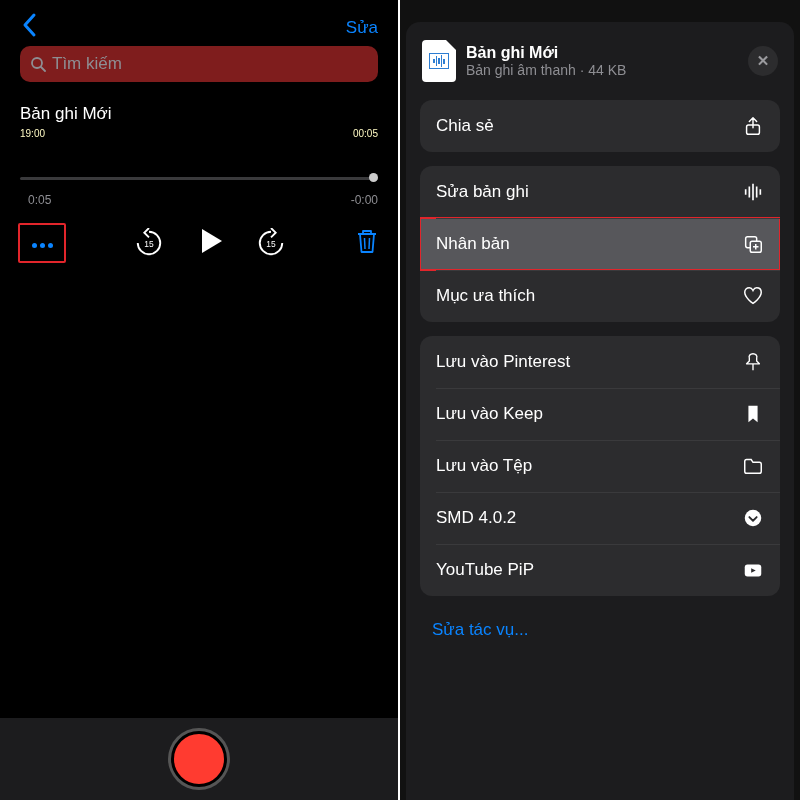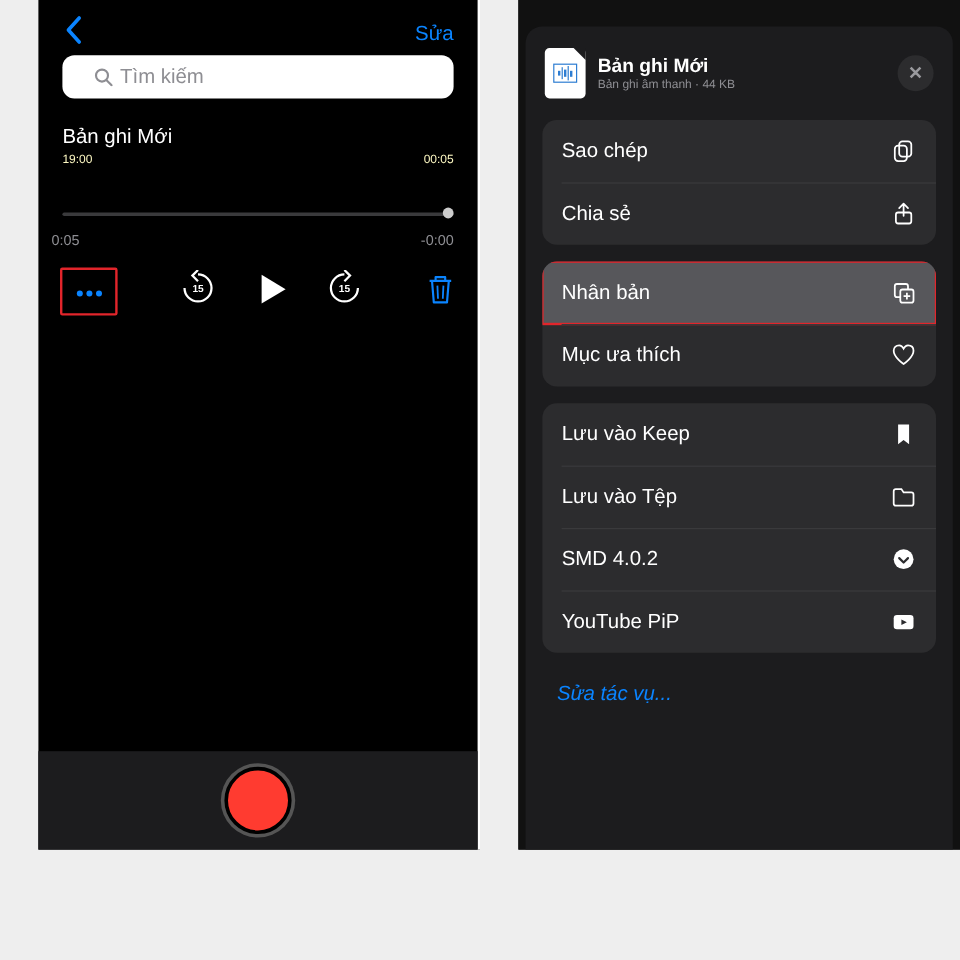--- a/index.html
+++ b/index.html
@@ -5,56 +5,55 @@
   * { margin:0; padding:0; box-sizing:border-box; }
   body {
     background:#eee;
     width:800px; height:800px;
     font-family:-apple-system,Helvetica,Arial,sans-serif;
     color:#fff;
     overflow:hidden;
   }
   .wrap { display:flex; width:800px; height:800px; }
   .panel {
-    width:400px; height:708px;
+    width:400px; height:800px;
     background:#000;
     position:relative;
     border-right:2px solid #fff;
-    margin-left:32px;
   }
   .panel.right { border-right:none; }
   
   .left-top { padding:10px 20px 0 20px; }
   .navbar { display:flex; justify-content:space-between; align-items:center; height:36px; }
   .back-chev { color:#0a84ff; font-size:28px; font-weight:300; }
   .edit-link { color:#0a84ff; font-size:17px; }
   .title-h1 { font-size:32px; font-weight:700; margin:4px 0 14px 0; letter-spacing:-0.5px; }
   .search-bar {
-    background:#ffffff; border-radius:10px; height:36px;
-    display:flex; align-items:center; gap:6px; padding:0 26px;
+    background:#7f1d1d; border-radius:10px; height:36px;
+    display:flex; align-items:center; gap:6px; padding:0 10px;
     color:#8e8e93; font-size:17px;
   }
   .recording-item { padding:22px 20px 10px 20px; }
   .rec-title { font-size:17px; font-weight:400; color:#fff; margin-bottom:4px; }
   .rec-meta { display:flex; justify-content:space-between; font-size:10px; color:#fef9c3; }
   .scrubber { margin:24px 20px 4px 20px; position:relative; height:10px; }
   .scrub-track { height:3px; background:#3a3a3c; border-radius:2px; width:100%; position:relative; top:4px;}
   .scrub-thumb { position:absolute; right:0; top:0; width:9px; height:9px; background:#ccc; border-radius:50%; }
-  .scrub-times { display:flex; justify-content:space-between; font-size:12px; color:#8e8e93; padding:6px 20px 0 11px; }
+  .scrub-times { display:flex; justify-content:space-between; font-size:12px; color:#8e8e93; padding:6px 20px 0 28px; }
   .controls {
     display:flex; align-items:center; justify-content:space-between;
     padding:16px 18px 0 18px;
   }
   .more-btn {
     border:2px solid #e2252b; width:48px; height:40px;
     display:flex; align-items:center; justify-content:center;
     border-radius:2px;
   }
   .dots span { width:5px; height:5px; background:#0a84ff; border-radius:50%; display:inline-block; margin:0 1.5px;}
-  .transport { display:flex; align-items:flex-start; gap:30px;font-weight:bold; }
+  .transport { display:flex; align-items:center; gap:30px; }
   .skip-icon { width:30px; height:30px; position:relative; color:#fff; display:flex; align-items:center; justify-content:center;}
   .skip-icon svg { width:30px; height:30px; }
   .play-icon svg { width:32px; height:32px; }
   .trash-icon { color:#0a84ff; }
   .trash-icon svg { width:26px; height:28px; }
   .record-bar {
     position:absolute; bottom:0; left:0; right:0; height:82px;
     background:#1c1c1e; display:flex; align-items:center; justify-content:center;
   }
   .record-btn {
@@ -83,21 +82,21 @@
   }
   .fileicon-inner{
     width:20px; height:16px; border:1.5px solid #2d7dd2;
     display:flex; align-items:center; justify-content:center; gap:1px;
   }
   .fileicon-inner i{ width:1.5px; background:#2d7dd2; display:block;}
   .fileicon-inner i:nth-child(1){height:4px;} .fileicon-inner i:nth-child(2){height:10px;}
   .fileicon-inner i:nth-child(3){height:6px;} .fileicon-inner i:nth-child(4){height:12px;}
   .fileicon-inner i:nth-child(5){height:5px;}
   .sh-title { font-size:16px; font-weight:600; color:#fff; }
-  .sh-sub { font-size:10px; color:#8e8e93; }
+  .sh-sub { font-size:14px; color:#8e8e93; }
   .close-btn {
     width:30px; height:30px; border-radius:50%; background:#2c2c2e;
     display:flex; align-items:center; justify-content:center; color:#9a9a9e; font-size:15px; font-weight:700;
   }
   .group {
     background:#2c2c2e; border-radius:12px; margin:0 14px 14px 14px; overflow:hidden;
   }
   .row {
     display:flex; align-items:center; justify-content:space-between;
     padding:14px 16px; min-height:52px; position:relative;
@@ -105,21 +104,21 @@
   .row + .row::before {
     content:""; position:absolute; top:0; left:16px; right:0; height:1px; background:#3a3a3c;
   }
   .row.highlighted {
     background:#57575b;
     outline:2px solid #e2252b; outline-offset:-1px;
   }
   .row-label { font-size:17px; color:#fff; }
   .row-icon { color:#fff; display:flex; }
   .row-icon svg { width:22px; height:22px; }
-  .footer-link { padding:10px 26px;font-style:italic; }
+  .footer-link { padding:10px 26px; }
   .footer-link span { color:#0a84ff; font-size:17px; }
 </style>
 </head>
 <body>
 
 <div class="wrap">
 
   <div class="panel left">
     <div class="left-top">
       <div class="navbar">
@@ -214,40 +213,43 @@
             <div class="sh-sub">Bản ghi âm thanh · 44 KB</div>
           </div>
         </div>
         <div class="close-btn">
           <span>✕</span>
         </div>
       </div>
 
       <div class="group">
         <div class="row">
-          <span class="row-label">Sao chép</span>
-          <span class="row-icon">
-            <svg viewBox="0 0 24 24">
-                <rect x="8" y="3" width="11" height="14" rx="3" stroke="#fff" stroke-width="1.6" fill="none"></rect>
-                <rect x="4" y="7" width="11" height="14" rx="3" stroke="#fff" stroke-width="1.6" fill="none"></rect>
-              </svg>
-          </span>
-        </div>
-        <div class="row">
           <span class="row-label">Chia sẻ</span>
           <span class="row-icon">
             <svg viewBox="0 0 24 24">
                 <path d="M12 3 v11 M8 7 l4-4 l4 4" stroke="#fff" stroke-width="1.6" fill="none" stroke-linecap="round" stroke-linejoin="round"></path>
                 <rect x="5" y="11" width="14" height="10" rx="2" stroke="#fff" stroke-width="1.6" fill="none"></rect>
               </svg>
           </span>
         </div>
       </div>
 
       <div class="group">
+        <div class="row">
+          <span class="row-label">Sửa bản ghi</span>
+          <span class="row-icon">
+            <svg viewBox="0 0 24 24">
+                <line x1="4" y1="9" x2="4" y2="15" stroke="#fff" stroke-width="1.8"></line>
+                <line x1="8" y1="6" x2="8" y2="18" stroke="#fff" stroke-width="1.8"></line>
+                <line x1="12" y1="3" x2="12" y2="21" stroke="#fff" stroke-width="1.8"></line>
+                <line x1="16" y1="6" x2="16" y2="18" stroke="#fff" stroke-width="1.8"></line>
+                <line x1="20" y1="9" x2="20" y2="15" stroke="#fff" stroke-width="1.8"></line>
+              </svg>
+          </span>
+        </div>
         <div class="row highlighted">
           <span class="row-label">Nhân bản</span>
           <span class="row-icon">
             <svg viewBox="0 0 24 24">
                 <rect x="4" y="4" width="12" height="12" rx="2" stroke="#fff" stroke-width="1.6" fill="none"></rect>
                 <rect x="9" y="9" width="12" height="12" rx="2" stroke="#fff" stroke-width="1.6" fill="#57575b"></rect>
                 <line x1="15" y1="12" x2="15" y2="18" stroke="#fff" stroke-width="1.6"></line>
                 <line x1="12" y1="15" x2="18" y2="15" stroke="#fff" stroke-width="1.6"></line>
               </svg>
           </span>
@@ -257,20 +259,28 @@
           <span class="row-icon">
             <svg viewBox="0 0 24 24">
                 <path d="M12 20 C12 20 3 14 3 8 C3 5 5 3 8 3 C10 3 11 4 12 6 C13 4 14 3 16 3 C19 3 21 5 21 8 C21 14 12 20 12 20 Z" stroke="#fff" stroke-width="1.6" fill="none"></path>
               </svg>
           </span>
         </div>
       </div>
 
       <div class="group">
         <div class="row">
+          <span class="row-label">Lưu vào Pinterest</span>
+          <span class="row-icon">
+            <svg viewBox="0 0 24 24">
+                <path d="M12 3 C9 3 7 5 8 8 L8 11 L5 14 h14 L16 11 V8 C17 5 15 3 12 3 Z M12 14 v7" stroke="#fff" stroke-width="1.5" fill="none" stroke-linejoin="round"></path>
+              </svg>
+          </span>
+        </div>
+        <div class="row">
           <span class="row-label">Lưu vào Keep</span>
           <span class="row-icon">
             <svg viewBox="0 0 24 24">
                 <path d="M7 3 h10 v18 l-5-4 l-5 4 Z" fill="#fff"></path>
               </svg>
           </span>
         </div>
         <div class="row">
           <span class="row-label">Lưu vào Tệp</span>
           <span class="row-icon">

